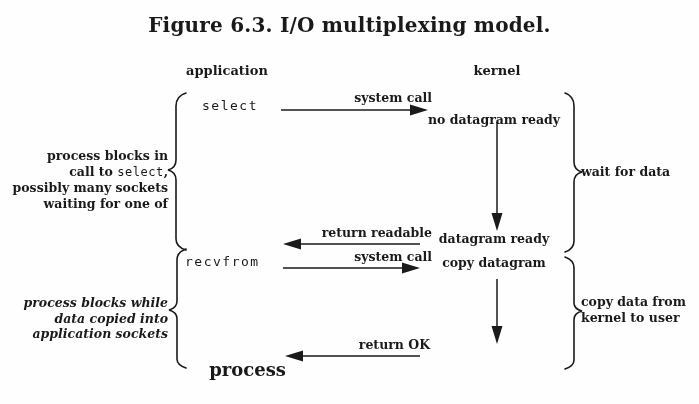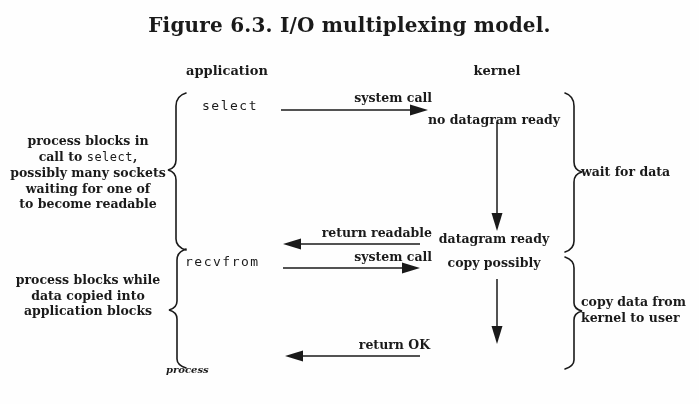--- a/index.html
+++ b/index.html
@@ -14,62 +14,61 @@
     font-size:20px;font-weight:bold;letter-spacing:0.2px;
   }
   .colhead{font-size:13px;font-weight:bold;text-align:center;width:140px;}
   .mono{
     font-family:"DejaVu Sans Mono","Liberation Mono",monospace;
     font-size:13px;letter-spacing:1.5px;font-weight:normal;
   }
   .kernel-evt{font-size:12.5px;font-weight:bold;text-align:center;width:200px;left:394px;}
   .arrow-label{font-size:12.5px;font-weight:bold;text-align:right;width:160px;left:272px;}
   .note{font-size:12.5px;font-weight:bold;line-height:15.5px;}
-  .note-left{width:160px;left:8px;text-align:center;}
+  .note-left{width:160px;left:8px;text-align:right;margin-top:15px;}
   .note .mono{font-size:12px;letter-spacing:0.5px;}
-  .proc-dg{font-size:10px;font-weight:bold;text-align:left;width:120px;left:166px;line-height:16px;font-style:italic;}
+  .proc-dg{font-size:18px;font-weight:bold;text-align:right;width:120px;left:166px;line-height:16px;}
   svg.layer{position:absolute;left:0;top:0;pointer-events:none;}
 </style>
 </head>
 <body>
 
 <div class="page">
 
   <div class="abs title">Figure 6.3. I/O multiplexing model.</div>
 
   <div class="abs colhead" style="left:427px;top:63px;">kernel</div>
   <div class="abs colhead" style="left:157px;top:63px;">application</div>
 
   <div class="abs mono" style="left:202px;top:98px;">select</div>
   <div class="abs mono" style="left:185px;top:254px;">recvfrom</div>
   <div class="abs proc-dg" style="top:362px;">
     <div>process</div>
   </div>
 
   <div class="abs kernel-evt" style="top:100px;margin-top:12px;">no datagram ready</div>
   <div class="abs kernel-evt" style="top:231px;">datagram ready</div>
-  <div class="abs kernel-evt" style="top:255px;">copy possibly</div>
+  <div class="abs kernel-evt" style="top:255px;">copy datagram</div>
 
   <div class="abs arrow-label" style="top:90px;">system call</div>
   <div class="abs arrow-label" style="top:225px;">return readable</div>
   <div class="abs arrow-label" style="top:249px;">system call</div>
   <div class="abs arrow-label" style="top:337px;left:270px;">return OK</div>
 
   <div class="abs note note-left" style="top:133px;">
     <div>process blocks in</div>
     <div><span>call to </span><span class="mono">select</span><span>,</span></div>
     <div>possibly many sockets</div>
     <div>waiting for one of</div>
-    <div>to become readable</div>
   </div>
 
-  <div class="abs note note-left" style="top:272px;">
+  <div class="abs note note-left" style="top:280px;font-style:italic;">
     <div>process blocks while</div>
     <div>data copied into</div>
-    <div>application blocks</div>
+    <div>application sockets</div>
   </div>
 
   <div class="abs note" style="left:581px;top:164px;">wait for data</div>
   <div class="abs note" style="left:581px;top:294px;line-height:16px;">
     <div>copy data from</div>
     <div>kernel to user</div>
   </div>
 
   <svg class="layer" width="699" height="404" viewBox="0 0 699 404">
     <g stroke="#1a1a1a" stroke-width="1.7" fill="#1a1a1a">

